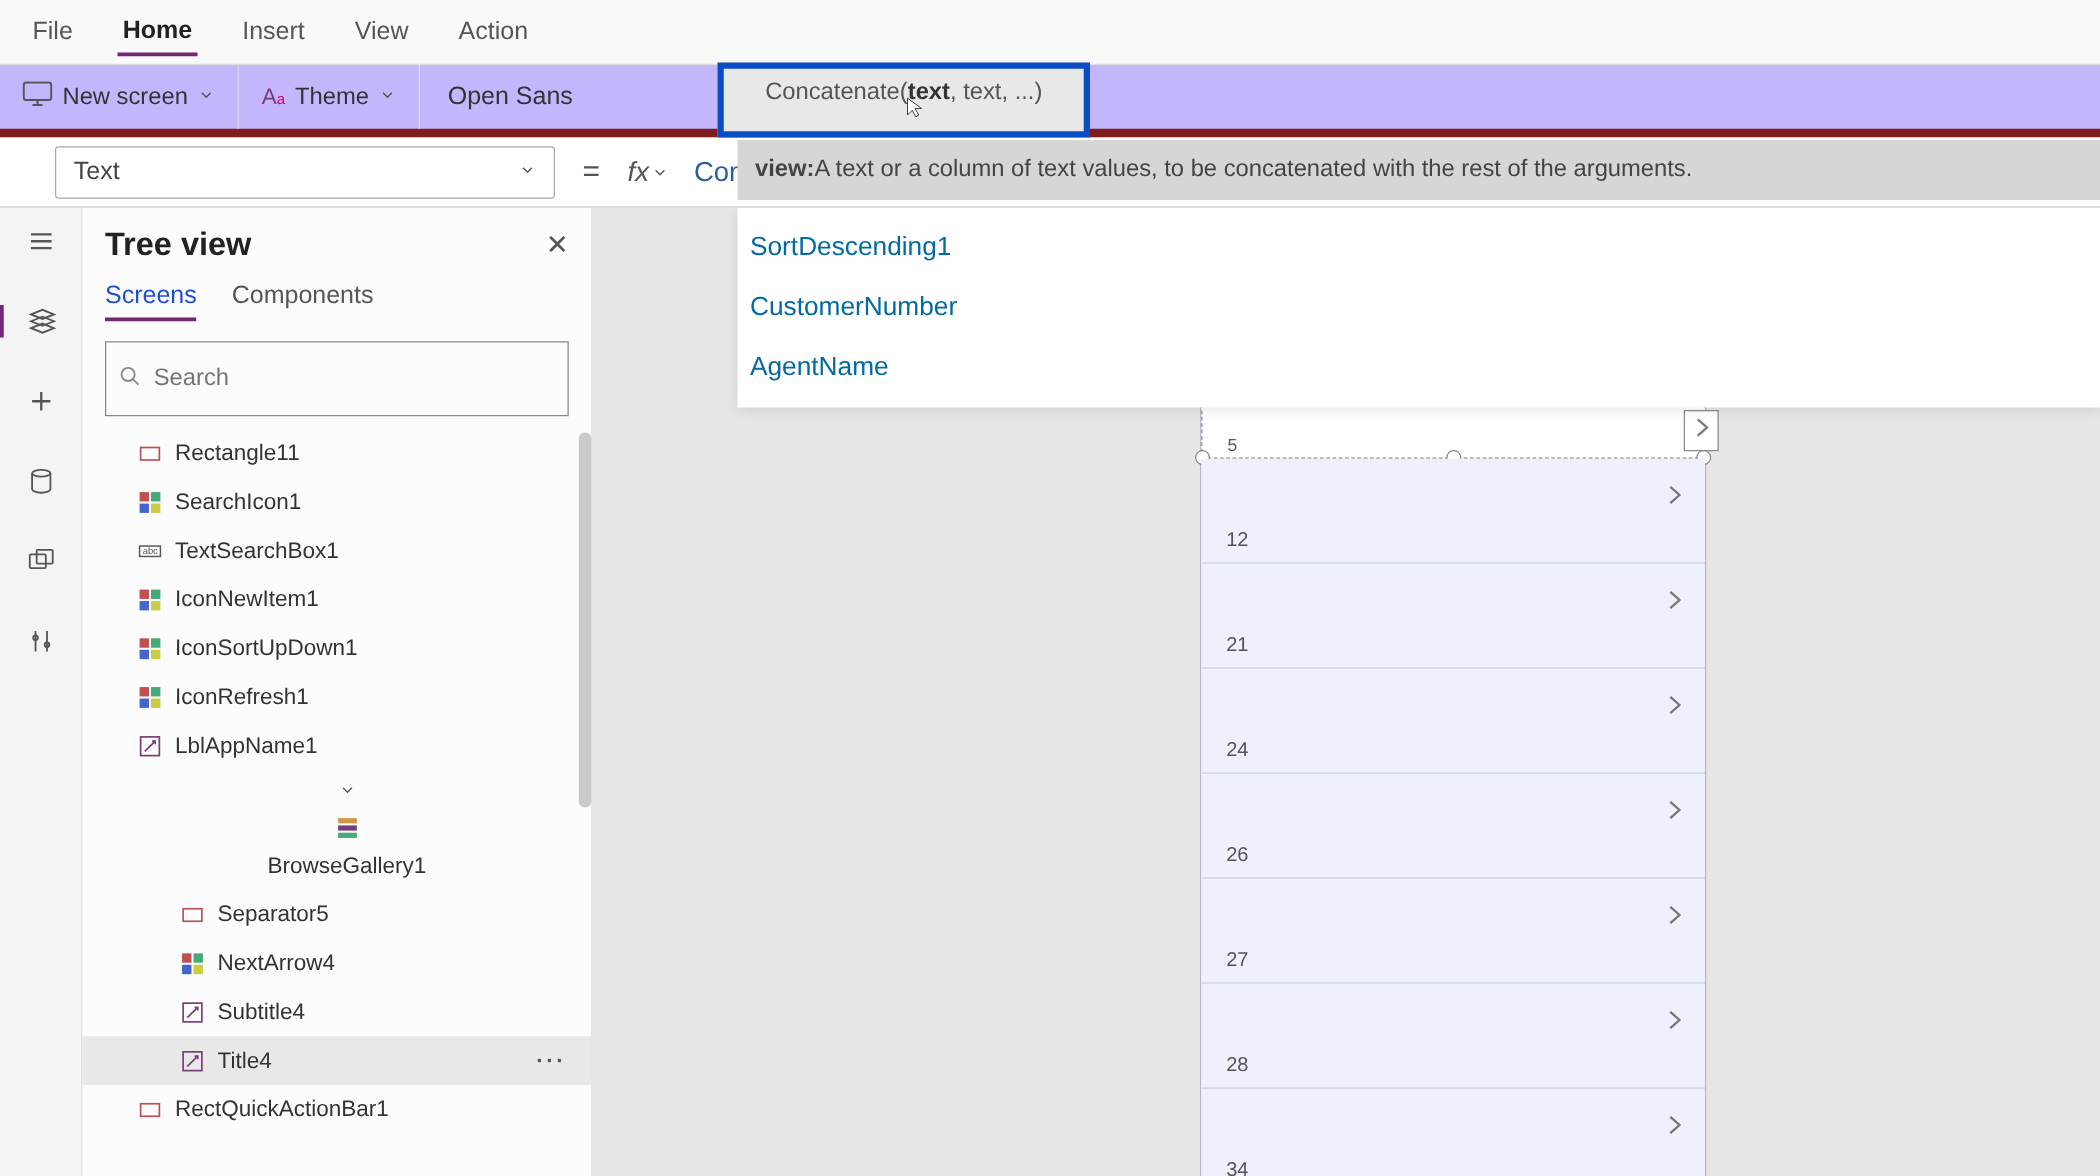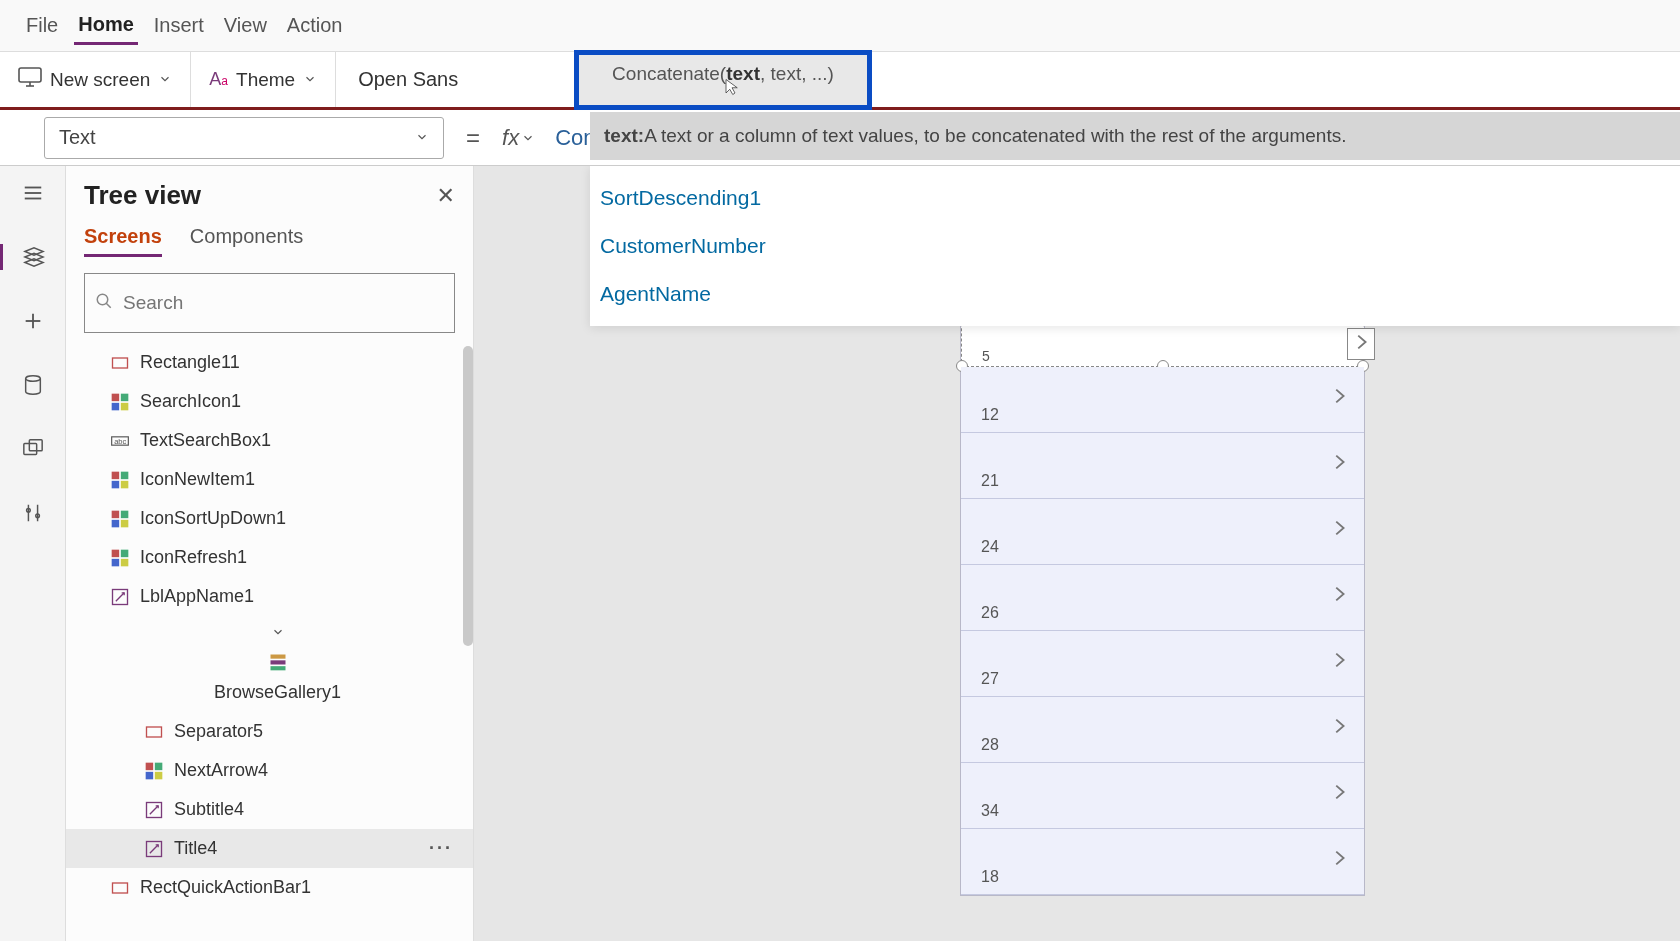--- a/index.html
+++ b/index.html
@@ -1,22 +1,22 @@
 <!DOCTYPE html>
 <html><head>
 <meta charset="utf-8">
 <style>
 * { box-sizing: border-box; margin: 0; padding: 0; font-family: "Segoe UI", Arial, sans-serif; }
 html, body { width: 1680px; height: 941px; background: #e6e6e6; overflow: hidden; }
 
-.menubar { height: 52px; display: flex; align-items: center; padding: 0 22px; gap: 12px; background: #f9f9f9; border-bottom: 1px solid #ddd; }
+.menubar { height: 52px; display: flex; align-items: center; padding: 0 22px; gap: 32px; background: #f9f9f9; border-bottom: 1px solid #ddd; }
 .menubar-item { font-size: 20px; color: #555; cursor: pointer; padding: 6px 4px; }
 .menubar-item.active { color: #222; font-weight: 600; border-bottom: 3px solid #742774; }
 
-.toolbar { height: 58px; display: flex; align-items: center; background: #ffffff; border-bottom: 3px solid #7f1d1d; position: relative; }
+.toolbar { height: 58px; display: flex; align-items: center; background: #c4b5fd; border-bottom: 7px solid #7f1d1d; position: relative; }
 .toolbar-btn { display: flex; align-items: center; gap: 8px; padding: 0 18px; height: 100%; font-size: 19px; color: #333; border-right: 1px solid #ddd; cursor: pointer; }
 .font-select { margin-left: 8px; padding: 0 14px; font-size: 20px; color: #333; }
 
 .signature-tooltip {
   position: absolute; top: -2px; left: 574px; width: 298px; height: 60px;
   border: 5px solid #0a4cc4; background: #e8e8e8;
   display: flex; align-items: flex-start; justify-content: center; padding-top: 8px;
   font-size: 19px; color: #555; z-index: 30;
 }
 .signature-tooltip .bold { font-weight: 700; color: #333; }
@@ -49,42 +49,42 @@
 .rail { width: 66px; background: #f4f4f4; border-right: 1px solid #ddd; display: flex; flex-direction: column; align-items: center; padding-top: 14px; gap: 38px; }
 .rail-icon { width: 26px; height: 26px; color: #555; cursor: pointer; display:flex; align-items:center; justify-content:center; }
 .rail-icon.active { border-left: 3px solid #742774; width: 100%; padding: 6px 0; }
 
 .tree-panel { width: 408px; background: #fcfcfc; border-right: 1px solid #ddd; position: relative; }
 .tree-header { display: flex; align-items: center; justify-content: space-between; padding: 14px 18px 6px 18px; }
 .tree-title { font-size: 26px; font-weight: 600; color: #222; }
 .tree-close { font-size: 22px; color: #555; cursor: pointer; }
 .tree-tabs { display: flex; gap: 28px; padding: 8px 18px 10px 18px; }
 .tree-tab { font-size: 20px; color: #555; padding-bottom: 6px; cursor: pointer; }
-.tree-tab.active { color: #c2410c; font-weight: 700; border-bottom: 3px solid #742774; }
+.tree-tab.active { color: #1d4ed8; font-weight: 400; border-bottom: 3px solid #742774; }
 .tree-search { margin: 6px 18px 10px 18px; height: 60px; border: 1px solid #888; display: flex; align-items: center; padding: 0 10px; gap: 10px; }
 .tree-search input { border: none; outline: none; font-size: 19px; color: #555; width: 100%; background: transparent; }
 
 .tree-list { overflow-y: auto; height: calc(100% - 170px); }
 .tree-item { display: flex; align-items: center; gap: 10px; padding: 9px 12px 9px 44px; font-size: 18px; color: #333; cursor: pointer; position: relative; }
 .tree-item.child { padding-left: 78px; }
 .tree-item.selected { background: #e8e8e8; }
 .tree-item .more { position: absolute; right: 20px; color: #555; letter-spacing: 2px; font-weight: 700; }
 .tree-item.hasexp { padding-left: 28px; flex-direction: column; }
 .exp { font-size: 14px; color: #555; }
 .t-icon { width: 20px; height: 20px; display: inline-flex; align-items: center; justify-content: center; text-align: center; }
 
 .scroll-thumb { position: absolute; right: 0; top: 180px; width: 10px; height: 300px; background: #c9c9c9; border-radius: 5px; }
 
 .canvas { flex: 1; background: #e6e6e6; position: relative; }
 .gallery { position: absolute; left: 486px; top: 146px; width: 405px; border: 1px solid #b8b8c8; }
 .g-head { height: 54px; border: 1px dashed #888; position: relative; background: #fff; }
 .handle { width: 12px; height: 12px; background: #fff; border: 1px solid #888; border-radius: 50%; position: absolute; }
 .g-head .num { position: absolute; left: 20px; bottom: 2px; font-size: 14px; color: #555; }
 .g-arrow-sel { position: absolute; right: -12px; top: 14px; border: 1px solid #888; padding: 2px; background: #fff; }
-.g-row { height: 66px; background: #eef0fb; border-bottom: 1px solid #c5c9e0; position: relative; }
+.g-row { height: 84px; background: #eef0fb; border-bottom: 1px solid #c5c9e0; position: relative; }
 .g-row .num { position: absolute; left: 20px; bottom: 8px; font-size: 16px; color: #555; }
 .g-row .arrow { position: absolute; right: 14px; top: 18px; color: #666; }
 .chevron svg { width: 22px; height: 22px; stroke: #777; stroke-width: 2; fill: none; }
 .chevron-sm svg { width: 14px; height: 14px; stroke: #555; stroke-width: 2; fill: none; }
 </style>
 </head>
 <body>
 
 <div class="menubar">
   <div class="menubar-item">File</div>
@@ -118,21 +118,21 @@
   <div class="signature-tooltip">
     <span>
       <span>Concatenate(</span><span class="bold">text</span><span>, text, ...)</span>
     </span>
     <span class="cursor-arrow"><svg viewBox="0 0 24 24">
           <path d="M4 2 L4 20 L9 15 L13 22 L16 20 L12 13 L19 13 Z" fill="#fff" stroke="#333" stroke-width="1"></path>
         </svg></span>
   </div>
 
   <div class="param-help">
-    <span class="pbold">text:</span>
+    <span class="pbold">view:</span>
     <span> A text or a column of text values, to be concatenated with the rest of the arguments.</span>
   </div>
 </div>
 
 <div class="formula-row">
   <div class="prop-select">
     <span>Text</span>
     <span class="chevron-sm"><svg viewBox="0 0 24 24">
           <polyline points="6 9 12 15 18 9"></polyline>
         </svg></span>

